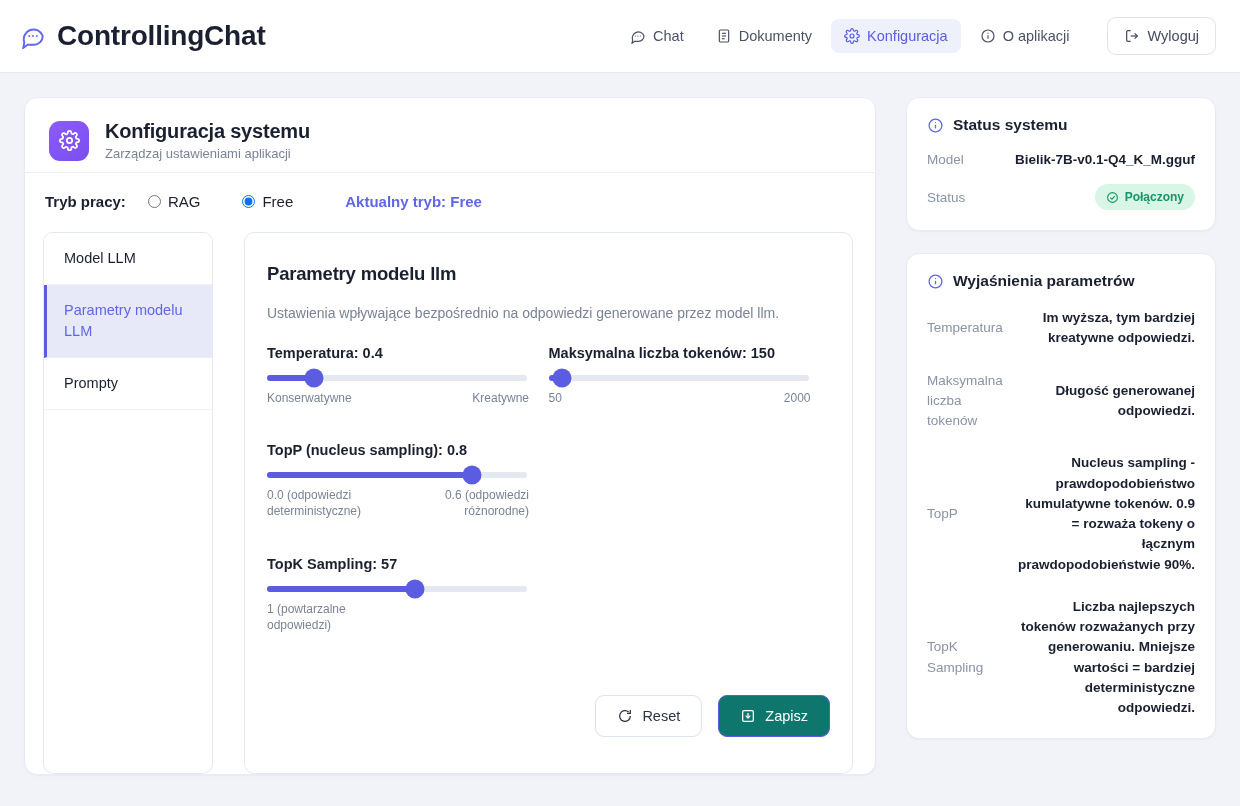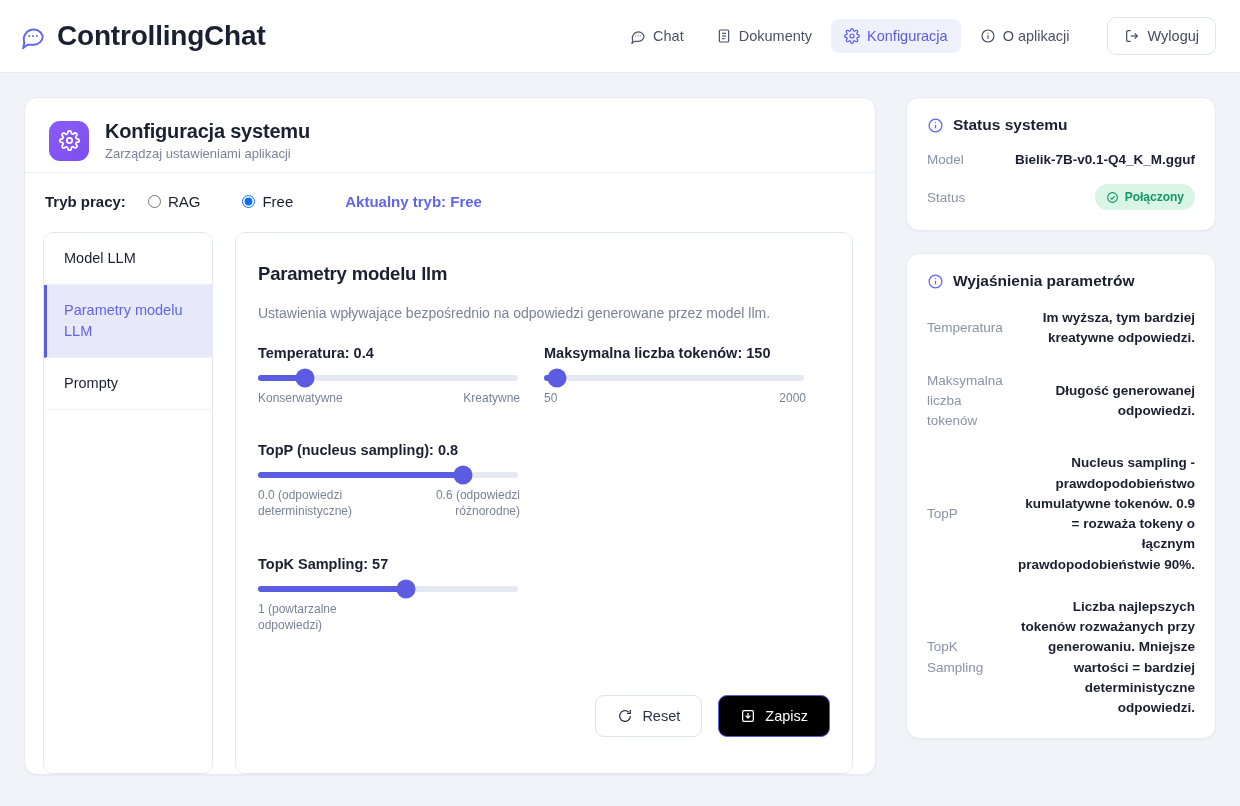--- a/index.html
+++ b/index.html
@@ -68,21 +68,21 @@
   .cfg-title { font-size: 20px; font-weight: bold; color: #1b2030; letter-spacing: -0.2px; }
   .cfg-sub { font-size: 13px; color: #7a8396; margin-top: 3px; }
 
   .mode-row { display: flex; align-items: center; padding: 20px 24px 22px 20px; gap: 0; }
   .mode-label { font-size: 15px; font-weight: bold; color: #1b2030; margin-right: 22px; }
   .radio-opt { display: flex; align-items: center; gap: 7px; font-size: 15px; color: #1b2030; cursor: pointer; margin-right: 42px; }
   .radio-opt input { width: 13px; height: 13px; margin: 0; cursor: pointer; accent-color: #0d6efd; }
   .mode-current { font-size: 15px; font-weight: bold; color: #6165e8; margin-left: 10px; }
 
   
-  .cfg-body { display: flex; gap: 22px; padding: 0 22px 0 18px; }
+  .cfg-body { display: flex; gap: 31px; padding: 0 22px 0 18px; }
 
   .tabs {
     width: 170px; flex: none;
     background: #ffffff;
     border: 1px solid #e4e8f0;
     border-radius: 10px;
     overflow: hidden;
     margin-bottom: 0;
   }
   .tab {
@@ -127,21 +127,21 @@
   }
   .sl-ends .r { text-align: right; }
 
   .btn-row { margin-top: auto; display: flex; justify-content: flex-end; gap: 16px; padding: 26px 0 18px 0; }
   .btn {
     display: flex; align-items: center; gap: 9px;
     font-size: 14.5px; border-radius: 9px; cursor: pointer; padding: 12px 21px;
   }
   .btn .ic { width: 16px; height: 16px; display: block; }
   .btn-reset { background: #fff; border: 1px solid #dfe3ec; color: #2b3244; }
-  .btn-save { background: #000000; border: 1px solid #5b5ce2; color: #fff; }
+  .btn-save { background: #0f766e; border: 1px solid #5b5ce2; color: #fff; }
 
   
   .side-card { padding: 18px 20px 20px 20px; margin-bottom: 22px; }
   .side-head { display: flex; align-items: center; gap: 9px; margin-bottom: 18px; }
   .side-head .ic { width: 17px; height: 17px; display:block; color: #6165e8; flex: none; }
   .side-title { font-size: 15.5px; font-weight: bold; color: #1b2030; }
 
   .kv { display: flex; align-items: center; justify-content: space-between; gap: 12px; margin-bottom: 17px; }
   .kv:last-child { margin-bottom: 0; }
   .kv .k { font-size: 13.5px; color: #8a93a5; flex: none; }

